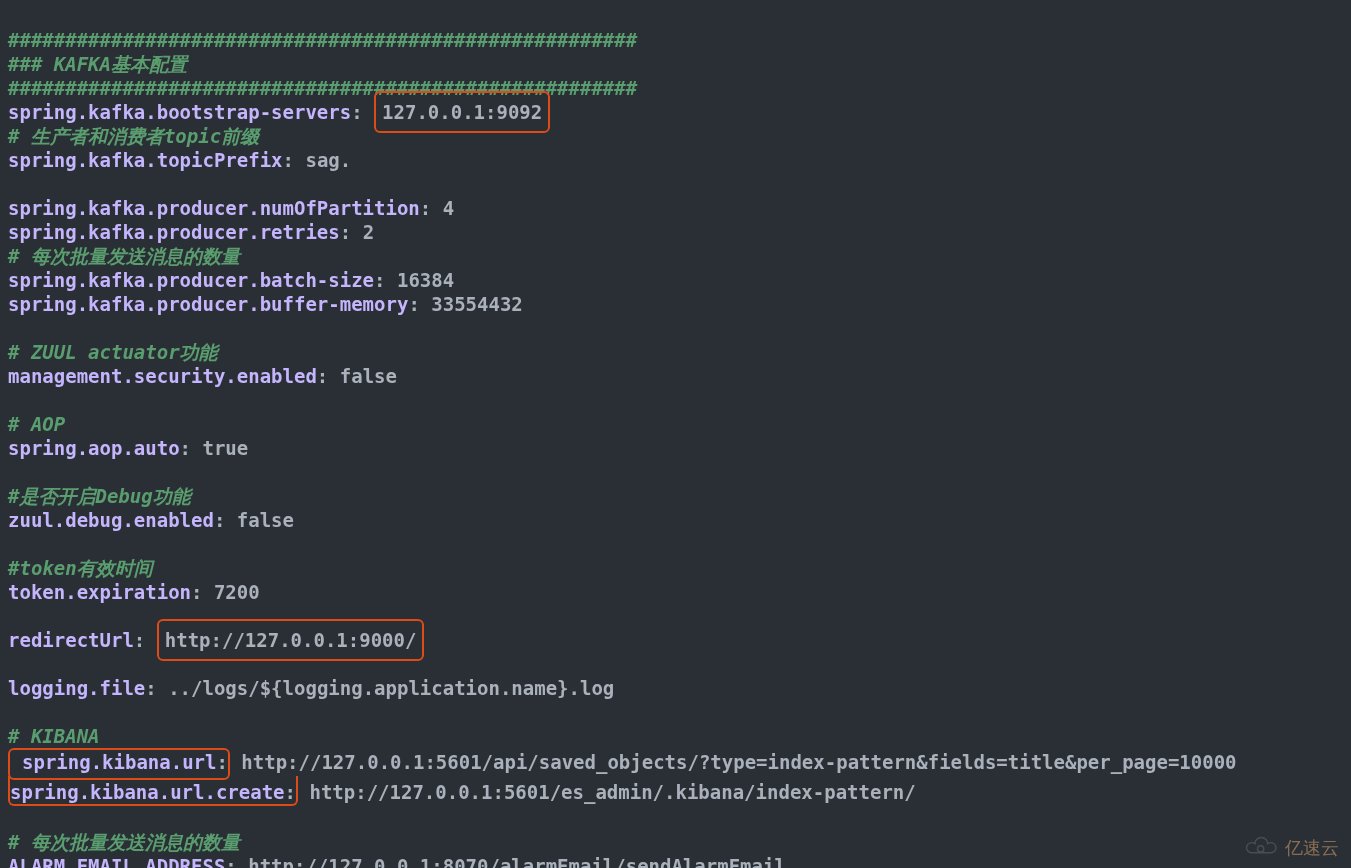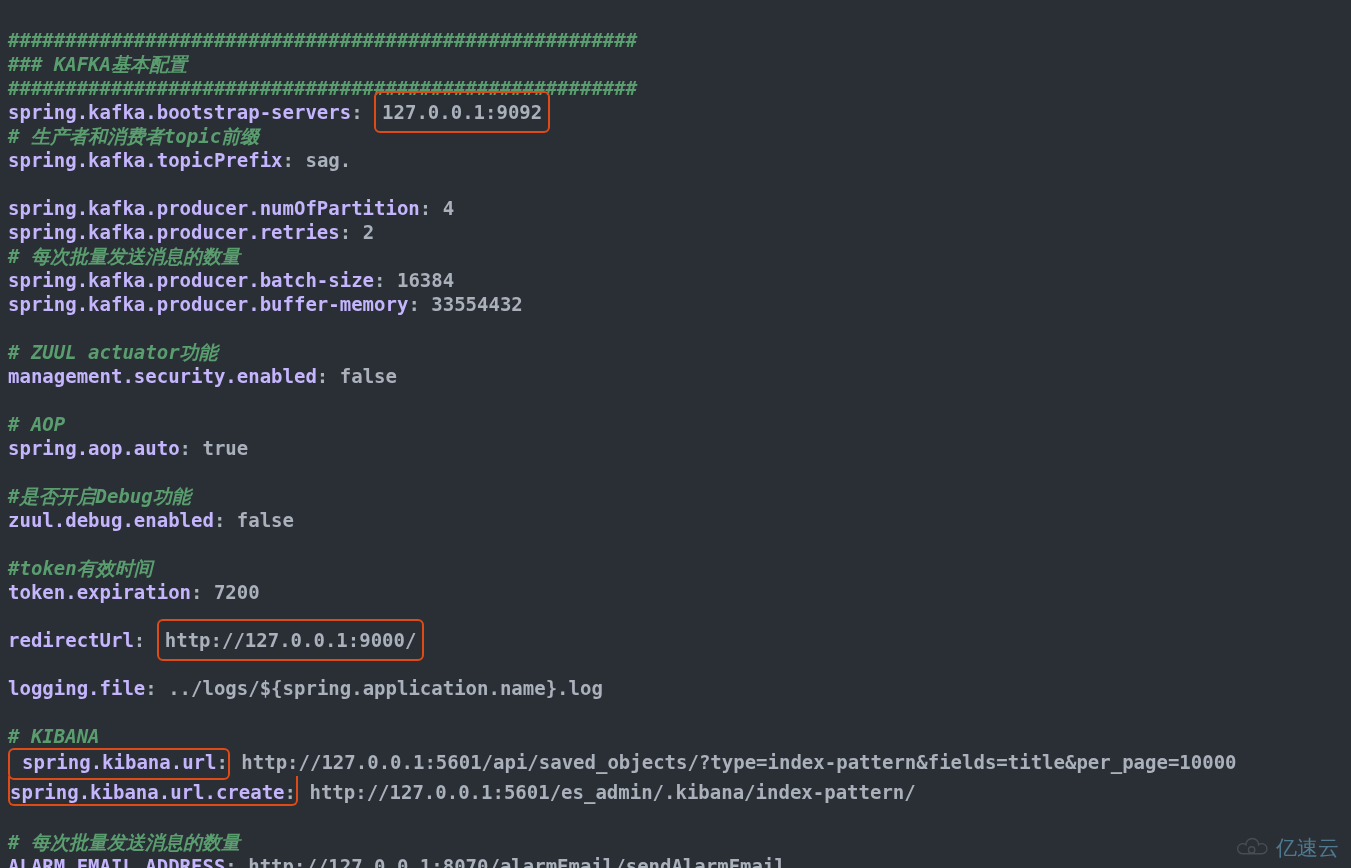--- a/index.html
+++ b/index.html
@@ -25,26 +25,25 @@
   .box {
     border: 2px solid #dd4b17;
     border-radius: 6px;
     padding: 8px 6px;
   }
   
   .wm {
     position: absolute;
     right: 12px;
     bottom: 8px;
-    color: #7dd3fc;
+    color: #fdba74;
     opacity: 0.45;
     font-family: sans-serif;
-    font-size: 21px;
+    font-size: 18px;
     display: flex;
-    align-items: center;
     gap: 6px;
   }
   .wm svg { width: 38px; height: 22px; fill: none; stroke: #6d7278; stroke-width: 2.2; stroke-linecap: round; }
 </style>
 </head>
 <body>
 
 <div class="editor">
 <span class="c">#######################################################</span>
 <span class="c"><span>### KAFKA</span></span><span class="c">基本配置</span>
@@ -66,21 +65,21 @@
 <span class="k">spring.aop.auto</span><span class="col">:</span><span class="v"> true</span>
 
 <span class="c"><span>#</span></span><span class="c">是否开启</span><span class="c">Debug</span><span class="c">功能</span>
 <span class="k">zuul.debug.enabled</span><span class="col">:</span><span class="v"> false</span>
 
 <span class="c"><span>#token</span></span><span class="c">有效时间</span>
 <span class="k">token.expiration</span><span class="col">:</span><span class="v"> 7200</span>
 
 <span class="k">redirectUrl</span><span class="col">:</span> <span class="box"><span class="v">http://127.0.0.1:9000/</span></span>
 
-<span class="k">logging.file</span><span class="col">:</span><span class="v"> ../logs/${spring.application.name}.log</span>
+<span class="k">logging.file</span><span class="col">:</span><span class="v"> ../logs/${logging.application.name}.log</span>
 
 <span class="c"># KIBANA</span>
 <span class="box" style="display:inline-block; padding:0 0 4px 12px;"><span class="k">spring.kibana.url</span><span class="col">:</span></span><span class="v"> http://127.0.0.1:5601/api/saved_objects/?type=index-pattern&amp;fields=title&amp;per_page=10000</span>
 <span class="box" style="display:inline-block; padding:4px 0 0 0; border-top:none; border-radius:0 0 6px 6px; margin-top:-6px;"><span class="k">spring.kibana.url.create</span><span class="col">:</span></span><span class="v"> http://127.0.0.1:5601/es_admin/.kibana/index-pattern/</span>
 
 <span class="c"># 每次批量发送消息的数量</span>
 <span class="k">ALARM_EMAIL_ADDRESS</span><span class="col">:</span><span class="v"> http://127.0.0.1:8070/alarmEmail/sendAlarmEmail</span>
 
 </div>
 

